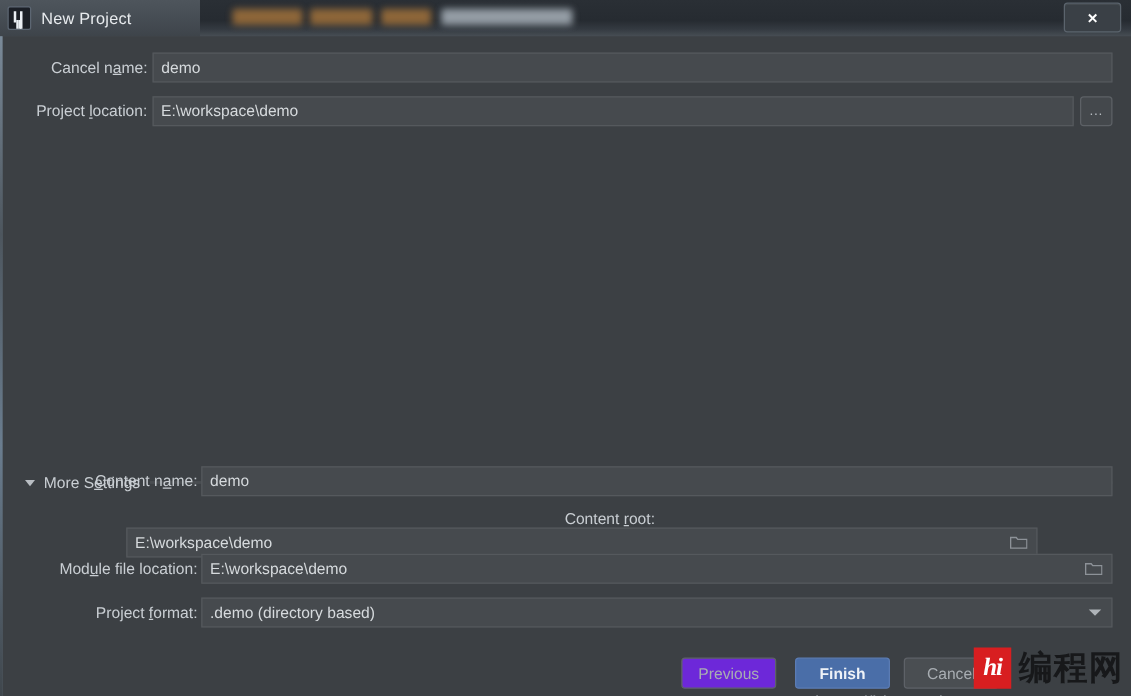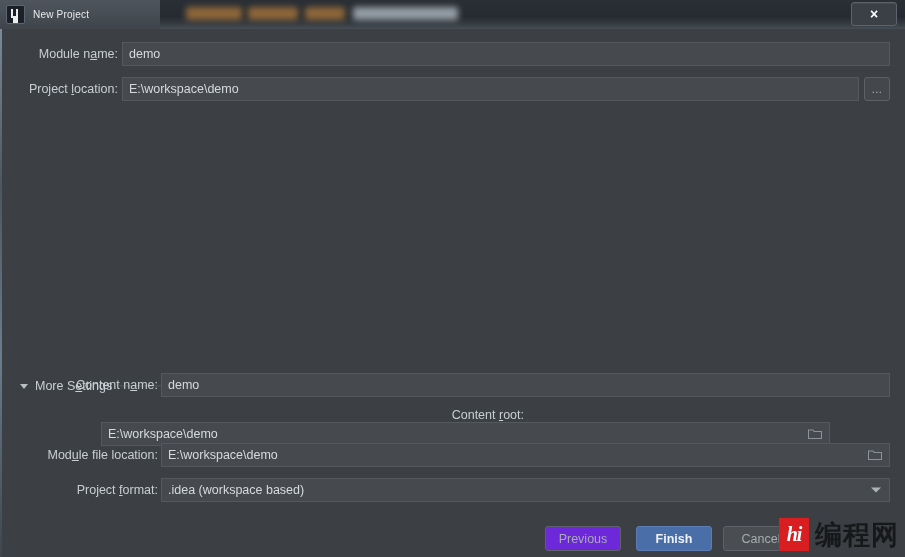--- a/index.html
+++ b/index.html
@@ -77,21 +77,21 @@
   }
   .ij-icon::after {
     content: "";
     position: absolute;
     left: 9px; top: 3px;
     width: 2px; height: 7px;
     background: #e9eef3;
     box-shadow: -3px 7px 0 0 #e9eef3, -1px 7px 0 0 #e9eef3, 0 7px 0 0 #e9eef3;
   }
   .title-text {
-    font-size: 10px;
+    font-size: 13px;
     color: #e8ebee;
     letter-spacing: .2px;
     white-space: nowrap;
   }
 
   .closebtn {
     position: absolute;
     right: 8px; top: 2px;
     width: 44px; height: 22px;
     background: #3a4046;
@@ -323,21 +323,21 @@
   <div class="titlebar">
     <span class="ij-icon"></span>
     <span class="title-text">New Project</span>
   </div>
 
   <div class="closebtn">×</div>
 
   <div class="dialog-body">
 
     <div class="row" style="left:16px; top:13px; width:872px;">
-      <span class="lbl" style="width:100px;"><span>Module n</span><u>a</u><span>me:</span></span>
+      <span class="lbl" style="width:100px;"><span>Cancel n</span><u>a</u><span>me:</span></span>
       <div class="field" style="width:768px; margin-left:4px;">
         <span class="field-txt">demo</span>
       </div>
     </div>
 
     <div class="row" style="left:16px; top:48px; width:872px;">
       <span class="lbl" style="width:100px;"><span>Project </span><u>l</u><span>ocation:</span></span>
       <div class="field" style="width:738px; margin-left:4px;">
         <span class="field-txt">E:\workspace\demo</span>
       </div>
@@ -375,21 +375,21 @@
         <span class="field-txt">E:\workspace\demo</span>
         <svg class="folder-ico" viewBox="0 0 14 11">
           <path d="M0.5 1.5 L5 1.5 L6.2 3 L13.5 3 L13.5 10 L0.5 10 Z" fill="none" stroke="#8d9298" stroke-width="1.1"></path>
         </svg>
       </div>
     </div>
 
     <div class="row" style="left:36px; top:449px; width:852px;">
       <span class="lbl" style="width:120px;"><span>Project </span><u>f</u><span>ormat:</span></span>
       <div class="field" style="width:729px; margin-left:3px;">
-        <span class="field-txt">.idea (workspace based)</span>
+        <span class="field-txt">.demo (directory based)</span>
         <span class="chev"></span>
       </div>
     </div>
 
   </div>
 
   <div class="btn btn-prev">Previous</div>
   <div class="btn btn-finish">Finish</div>
   <div class="btn btn-cancel">Cancel</div>
 

